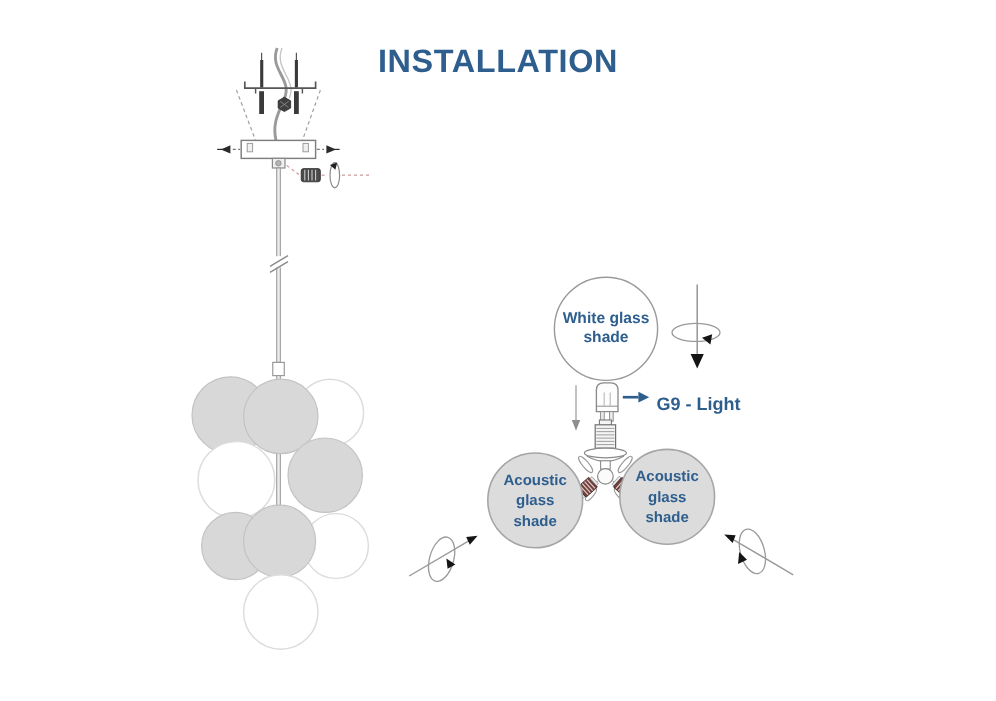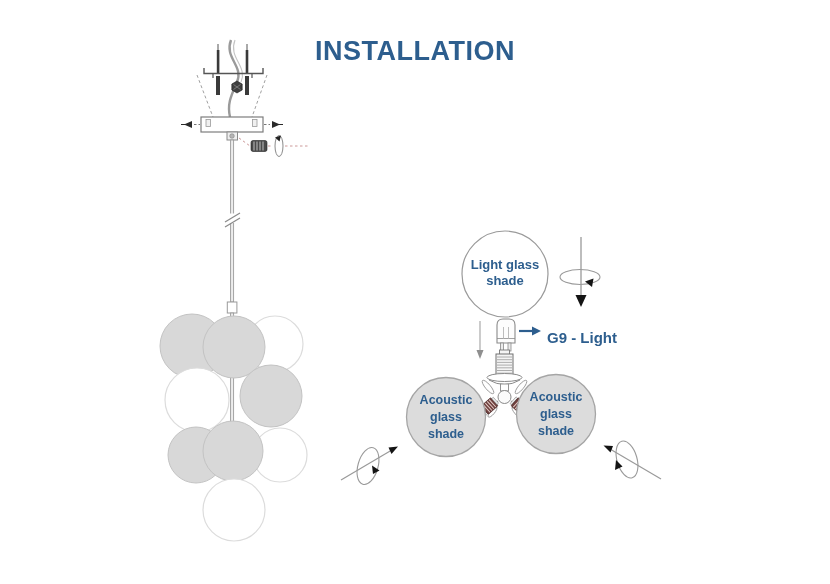--- a/index.html
+++ b/index.html
@@ -208,21 +208,21 @@
 
       <g>
         <line x1="661" y1="479" x2="610" y2="449" stroke="#9a9a9a" stroke-width="1.2"></line>
         <polygon points="603.5,445.5 613,446 610.5,452.5" fill="#141414"></polygon>
         <ellipse cx="627" cy="459.5" rx="10" ry="19" transform="rotate(-16 627 459.5)" fill="none" stroke="#9a9a9a" stroke-width="1.1"></ellipse>
         <polygon points="615,470 622.5,466.5 616,460" fill="#141414"></polygon>
       </g>
     </g>
   </svg>
 
-  <div class="label lbl-white">Light glass
+  <div class="label lbl-white">White glass
 shade</div>
   <div class="label lbl-g9">G9 - Light</div>
   <div class="label lbl-ac-l">Acoustic
 glass
 shade</div>
   <div class="label lbl-ac-r">Acoustic
 glass
 shade</div>
 
 </div>

